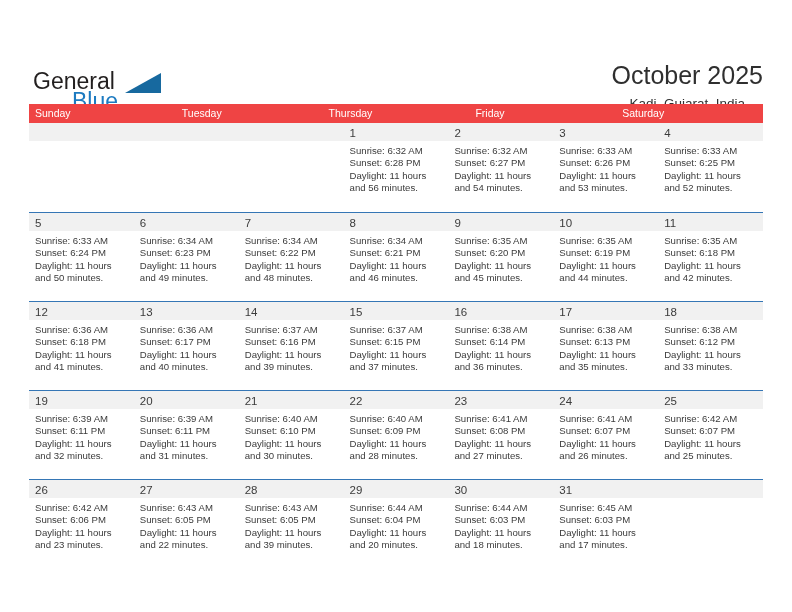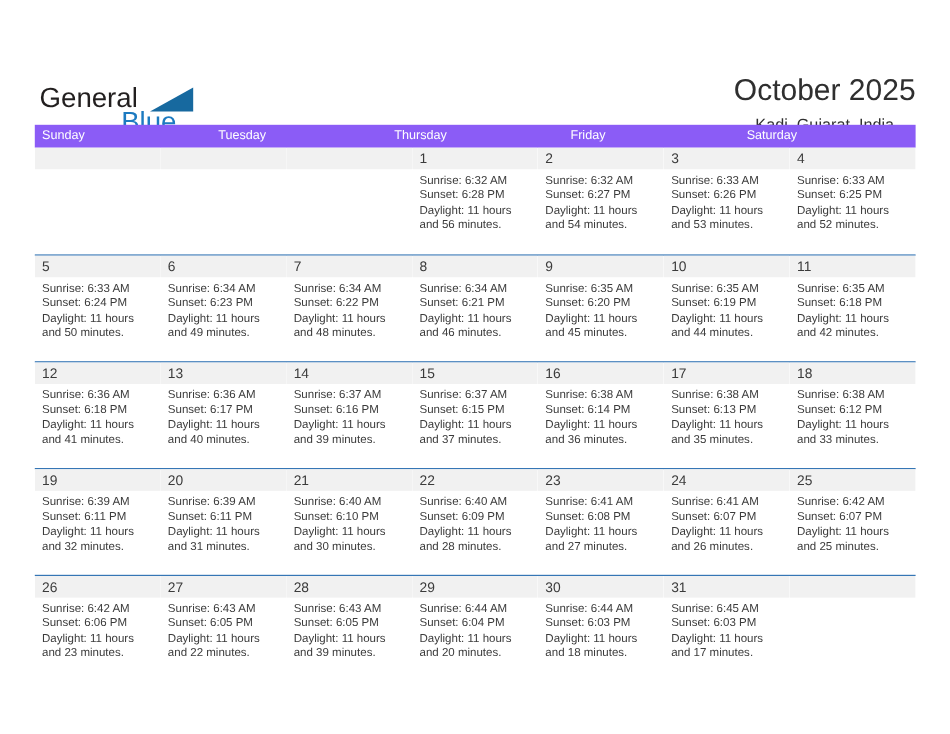--- a/index.html
+++ b/index.html
@@ -44,21 +44,21 @@
     left: 4px;
     top: 8px;
     font-size: 23px;
     line-height: 26px;
     color: #221f1f;
     letter-spacing: 0px;
     font-weight: 400;
   }
   .brand-blue {
     position: absolute;
-    left: 72px;
+    left: 43px;
     top: 28px;
     font-size: 23px;
     line-height: 26px;
     color: #1c7ac0;
     font-weight: 400;
   }
   .brand-triangle {
     position: absolute;
     left: 96px;
     top: 13px;
@@ -94,21 +94,21 @@
   
   .calendar {
     position: absolute;
     left: 29px;
     top: 104px;
     width: 734px;
   }
 
   .dow-row {
     display: flex;
-    background: #8b5cf6;
+    background: #ef4444;
     height: 19px;
   }
   .dow-cell {
     flex: 1 1 0;
     color: #ffffff;
     font-size: 10.5px;
     line-height: 19px;
     padding-left: 6px;
     box-sizing: border-box;
     white-space: nowrap;

